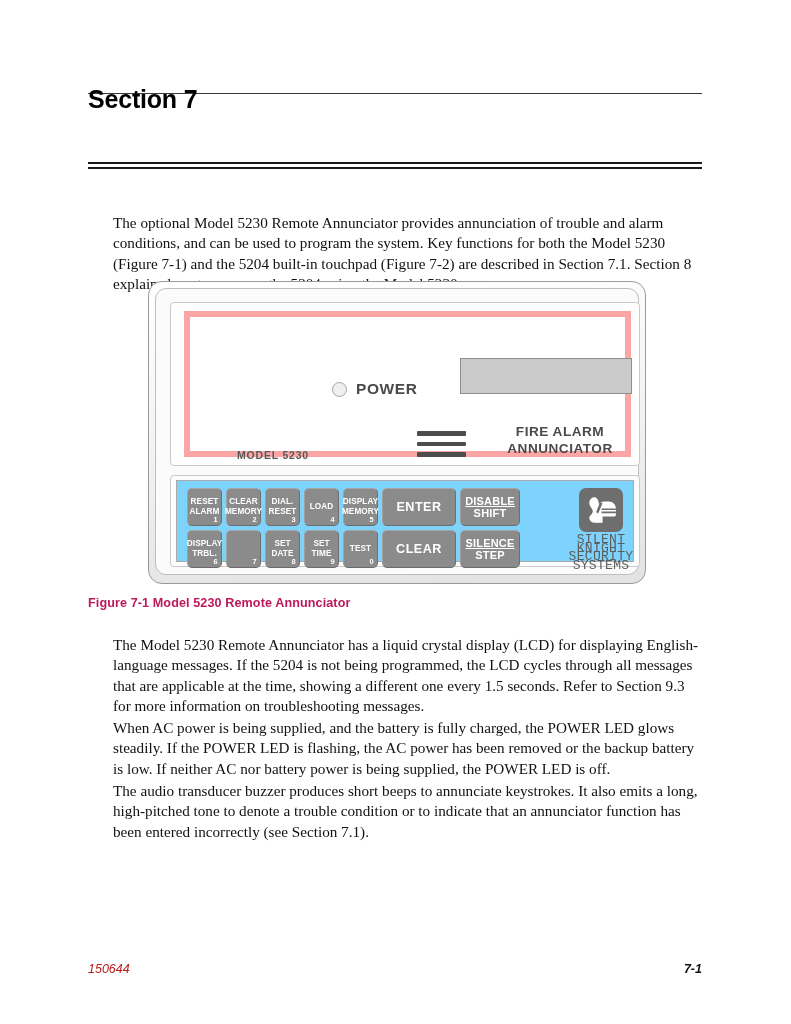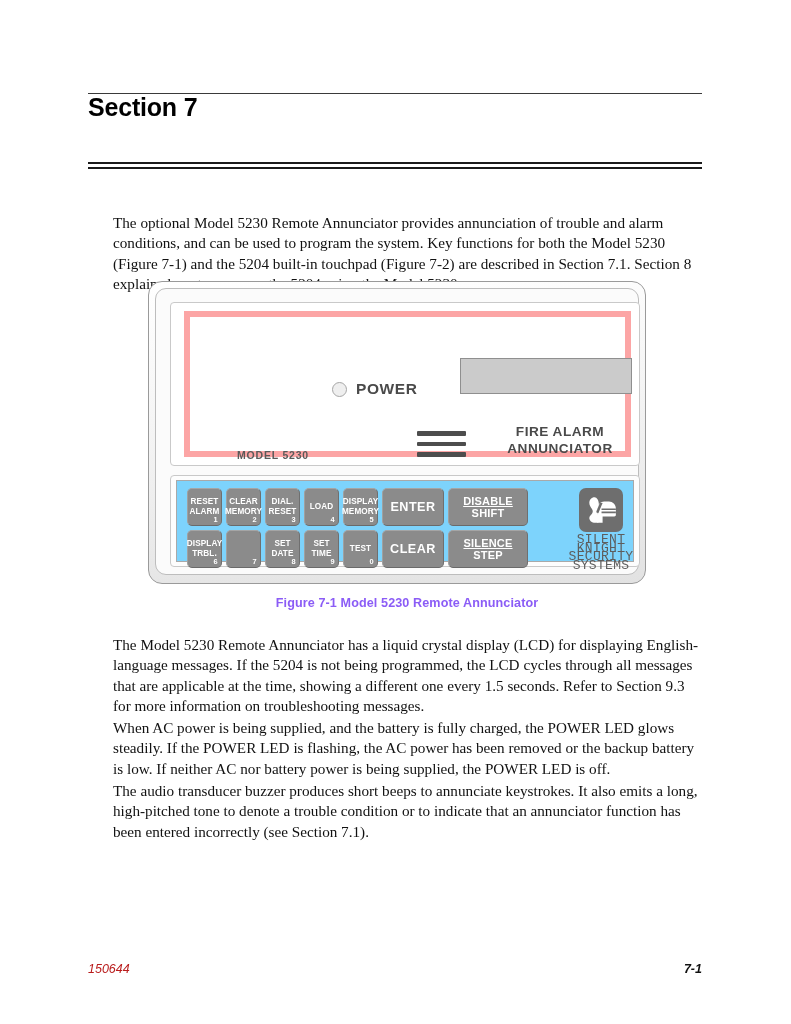--- a/index.html
+++ b/index.html
@@ -17,44 +17,44 @@
     border-top:1.6px solid #3a3a3a;
   }
   .rule-double{
     position:absolute;left:88px;top:162px;width:614px;height:6px;
   }
   .rule-double .l1{position:absolute;left:0;top:0;width:100%;height:0;border-top:2.2px solid #1a1a1a;}
   .rule-double .l2{position:absolute;left:0;top:5px;width:100%;height:0;border-top:2.2px solid #1a1a1a;}
 
   
   .section-head{
-    position:absolute;left:88px;top:92px;width:614px;
+    position:absolute;left:88px;top:84px;width:614px;
     font-family:"Liberation Sans", sans-serif;
     font-weight:bold;font-size:25px;line-height:31px;color:#000;
     letter-spacing:-0.2px;
   }
   .section-head div{white-space:pre;}
 
   
   .para{
     position:absolute;left:113px;width:589px;
     font-family:"Liberation Serif", serif;
     font-size:15.2px;line-height:20.2px;color:#111;
     text-align:left;
   }
   #p-intro{top:198px;}
   #p-lcd{top:620px;}
   #p-power{top:703px;}
   #p-buzzer{top:766px;}
 
   
   .fig-caption{
-    position:absolute;left:100px;top:596px;width:614px;text-align:center;
+    position:absolute;left:88px;top:596px;width:614px;
     font-family:"Liberation Sans", sans-serif;
-    font-weight:bold;font-size:12.6px;color:#8b5cf6;letter-spacing:0.1px;
+    font-weight:bold;font-size:12.6px;color:#be185d;letter-spacing:0.1px;
   }
 
   
   .footer-left{
     position:absolute;left:88px;top:962px;
     font-family:"Liberation Sans", sans-serif;
     font-style:italic;font-size:12.5px;color:#b91c1c;text-align:center;
   }
   .footer-right{
     position:absolute;left:88px;top:962px;width:614px;text-align:right;
@@ -149,23 +149,23 @@
   .key .kl{
     font-family:"Liberation Sans", sans-serif;font-weight:bold;
     color:#ffffff;text-align:center;font-size:8.2px;line-height:9.6px;
     letter-spacing:0.1px;
   }
   .key .knum{
     position:absolute;right:3.5px;bottom:1px;
     font-family:"Liberation Sans", sans-serif;font-weight:bold;
     font-size:7.4px;color:#ffffff;
   }
-  .key.wide{width:62px;}
+  .key.wide{width:74px;}
   .key.wide .kl{font-size:12.6px;line-height:14px;letter-spacing:0.5px;}
-  .key.dual{width:80px;}
+  .key.dual{width:60px;}
   .key.dual .kl{font-size:11px;line-height:12.4px;letter-spacing:0.2px;}
   .key.dual .kl .u{text-decoration:underline;display:block;}
   .key.blank .kl{font-size:0;}
 
   
   .logo-wrap{
     position:absolute;left:386px;top:7px;width:76px;text-align:center;
   }
   .logo-sq{
     width:44px;height:44px;margin:0 auto;background:#6e6e6e;border-radius:7px;

